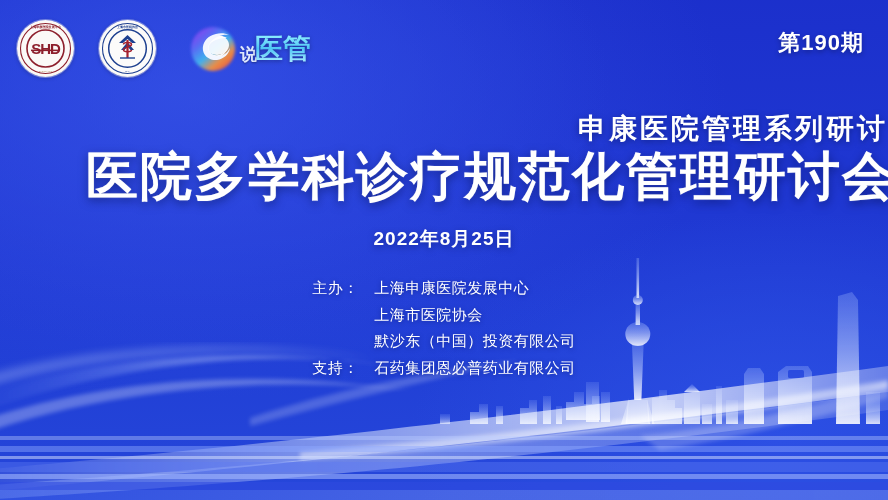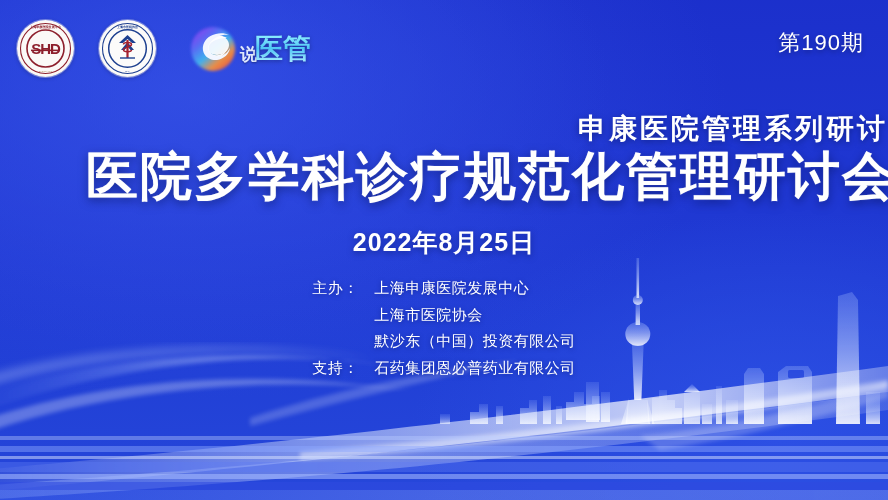--- a/index.html
+++ b/index.html
@@ -28,32 +28,32 @@
   .seal svg{position:absolute;inset:0;}
   .brandlogo{display:flex;align-items:center;gap:1px;margin-left:6px;}
   .cmark{width:52px;height:52px;position:relative;}
   .brandtext{font-size:25px;font-weight:700;letter-spacing:0px;line-height:1;
              display:flex;align-items:flex-end;}
   .brandtext .b1{font-size:17px;color:#dfe9ff;margin-right:-2px;
       text-shadow:0 1px 2px rgba(0,0,0,.35);}
   .brandtext .b2{font-size:28px;background:linear-gradient(180deg,#8ef0ff 0%,#4fc6f5 48%,#a9ecff 100%);
       -webkit-background-clip:text;background-clip:text;color:transparent;
       filter:drop-shadow(0 1px 2px rgba(0,0,0,.35));font-weight:800;}
-  .issue{position:absolute;right:24px;top:28px;color:#ffffff;font-size:22px;font-weight:400;
+  .issue{position:absolute;right:24px;top:28px;color:#ffffff;font-size:22px;font-weight:700;
          letter-spacing:1px;text-shadow:0 2px 5px rgba(0,0,0,.3);}
 
   
   .subtitle{position:absolute;top:110px;width:100%;text-align:right;color:#ffffff;
             font-size:28px;font-weight:700;letter-spacing:3px;
             text-shadow:0 2px 6px rgba(8,20,90,.55);}
   .maintitle{position:absolute;top:148px;width:100%;text-align:center;color:#ffffff;
              font-size:52px;font-weight:800;letter-spacing:2px;line-height:1.08;
              text-shadow:0 3px 10px rgba(6,16,80,.55), 0 0 1px rgba(255,255,255,.6);margin-left:47px;}
   .date{position:absolute;top:226px;width:100%;text-align:center;color:#ffffff;
-        font-size:25px;font-weight:700;letter-spacing:1px;
+        font-size:19px;font-weight:700;letter-spacing:1px;
         text-shadow:0 2px 6px rgba(8,20,90,.5);}
 
   
   .credits{position:absolute;top:277px;left:0;right:0;display:flex;justify-content:center;}
   .credits-inner{display:flex;flex-direction:column;gap:4px;}
   .crow{display:flex;color:#ffffff;font-size:15px;font-weight:400;line-height:1.5;
         letter-spacing:.5px;text-shadow:0 1px 4px rgba(8,20,90,.5);}
   .clabel{width:62px;flex:0 0 62px;text-align:justify;}
   .ctext{white-space:nowrap;}
 </style>

